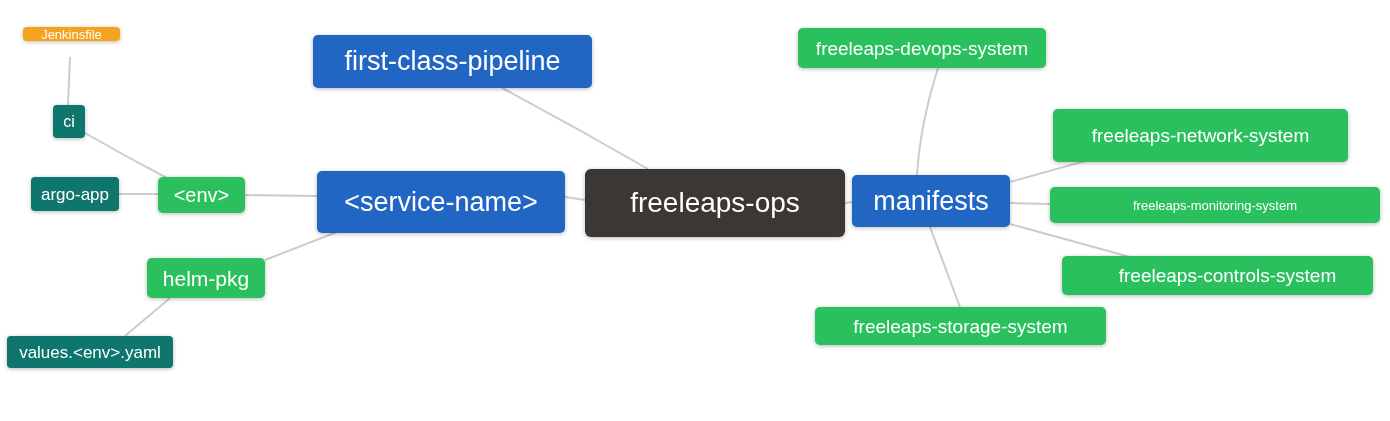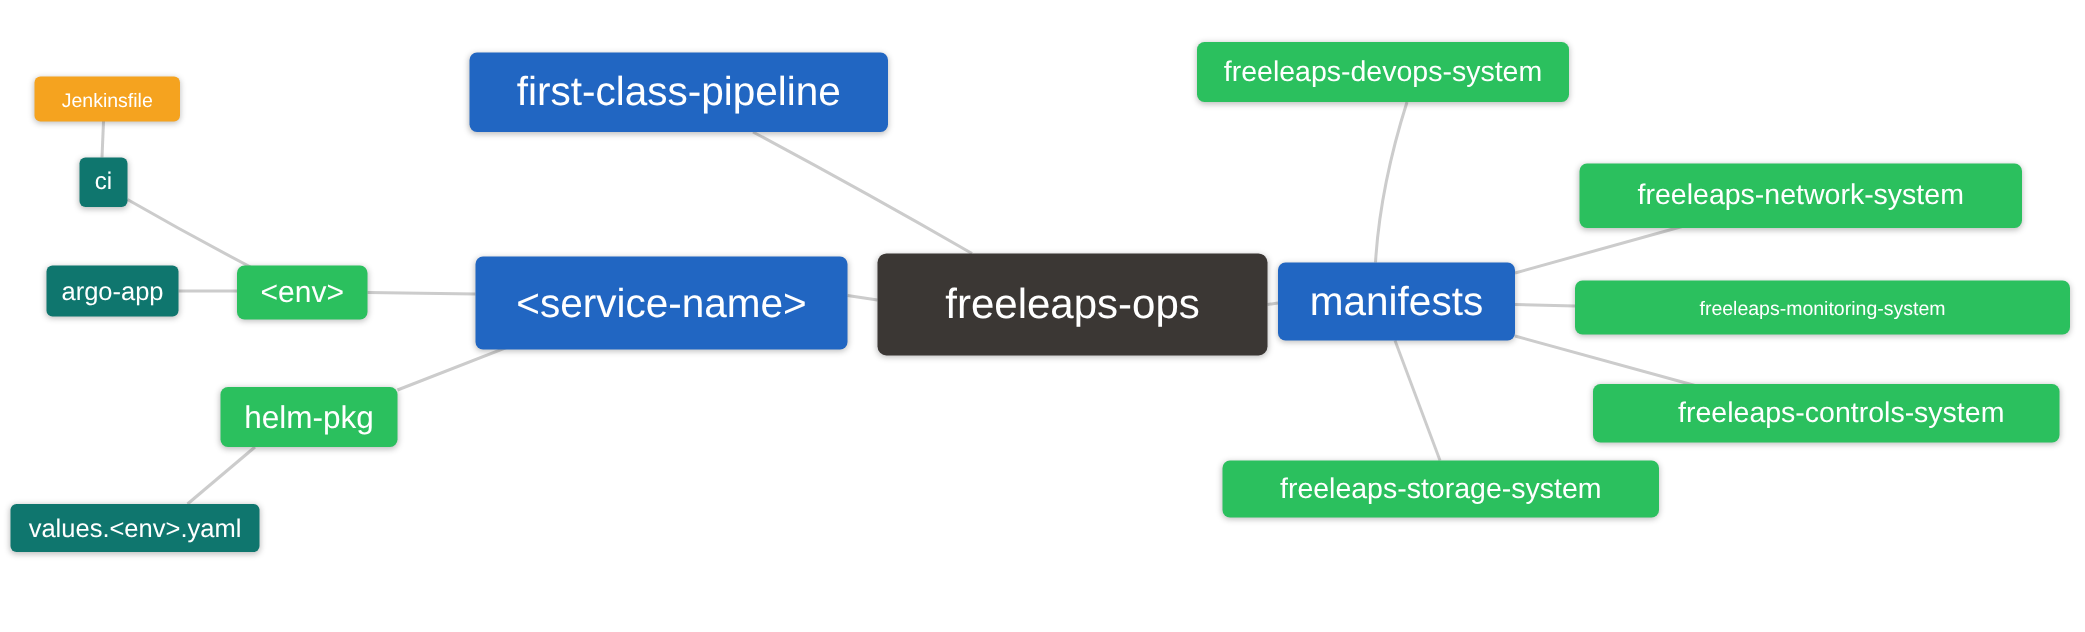--- a/index.html
+++ b/index.html
@@ -22,32 +22,32 @@
     line-height:1;
     cursor:default;
     user-select:none;
   }
   .c-blue{background:#2166c2;}
   .c-green{background:#2bc05e;}
   .c-red{background:#0f766e;}
   .c-orange{background:#f5a31f;}
   .c-dark{background:#3b3734;}
 
-  #n-jenkinsfile{left:23px;top:27px;width:97px;height:30px;font-size:13px;border-radius:4px;margin-top:24px;}
+  #n-jenkinsfile{left:23px;top:27px;width:97px;height:14px;font-size:13px;border-radius:4px;}
   #n-ci{left:53px;top:105px;width:32px;height:33px;font-size:16px;border-radius:4px;}
   #n-argo{left:31px;top:177px;width:88px;height:34px;font-size:17px;border-radius:4px;}
   #n-env{left:158px;top:177px;width:87px;height:36px;font-size:20px;}
   #n-helm{left:147px;top:258px;width:118px;height:40px;font-size:21px;}
   #n-values{left:7px;top:336px;width:166px;height:32px;font-size:17px;border-radius:4px;}
   #n-fcp{left:313px;top:35px;width:279px;height:53px;font-size:27px;}
   #n-svc{left:317px;top:171px;width:248px;height:62px;font-size:27px;}
   #n-root{left:585px;top:169px;width:260px;height:68px;font-size:28px;border-radius:6px;}
   #n-manifests{left:852px;top:175px;width:158px;height:52px;font-size:27px;}
   #n-devops{left:798px;top:28px;width:248px;height:40px;font-size:19px;}
-  #n-network{left:1053px;top:109px;width:295px;height:43px;font-size:19px;}
+  #n-network{left:1053px;top:109px;width:295px;height:53px;font-size:19px;}
   #n-monitoring{left:1050px;top:187px;width:330px;height:36px;font-size:13px;}
   #n-controls{left:1062px;top:256px;width:291px;height:39px;font-size:19px;padding-left:20px;}
   #n-storage{left:815px;top:307px;width:291px;height:38px;font-size:19px;}
 </style>
 </head>
 <body>
 
 <div class="canvas">
 
   <svg class="edges" viewBox="0 0 1390 421" xmlns="http://www.w3.org/2000/svg">

